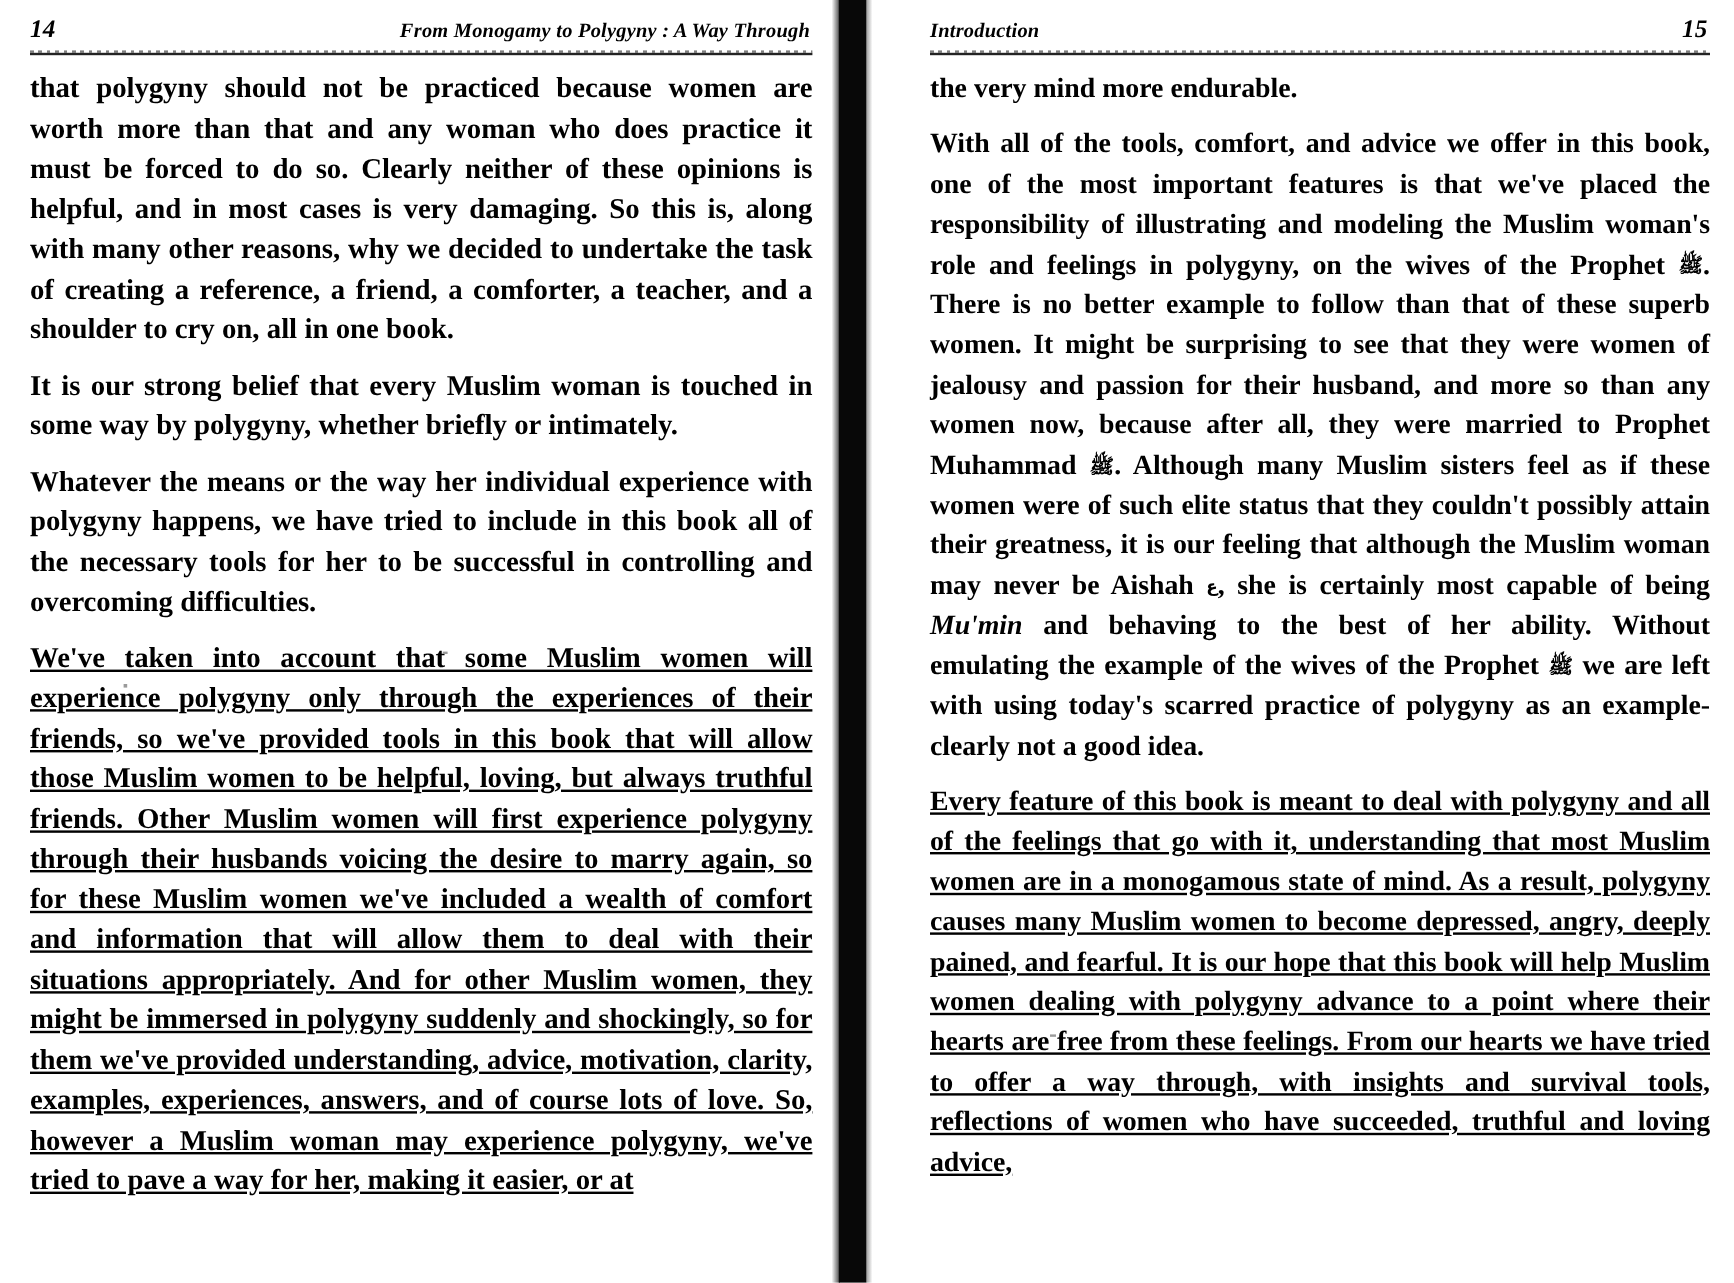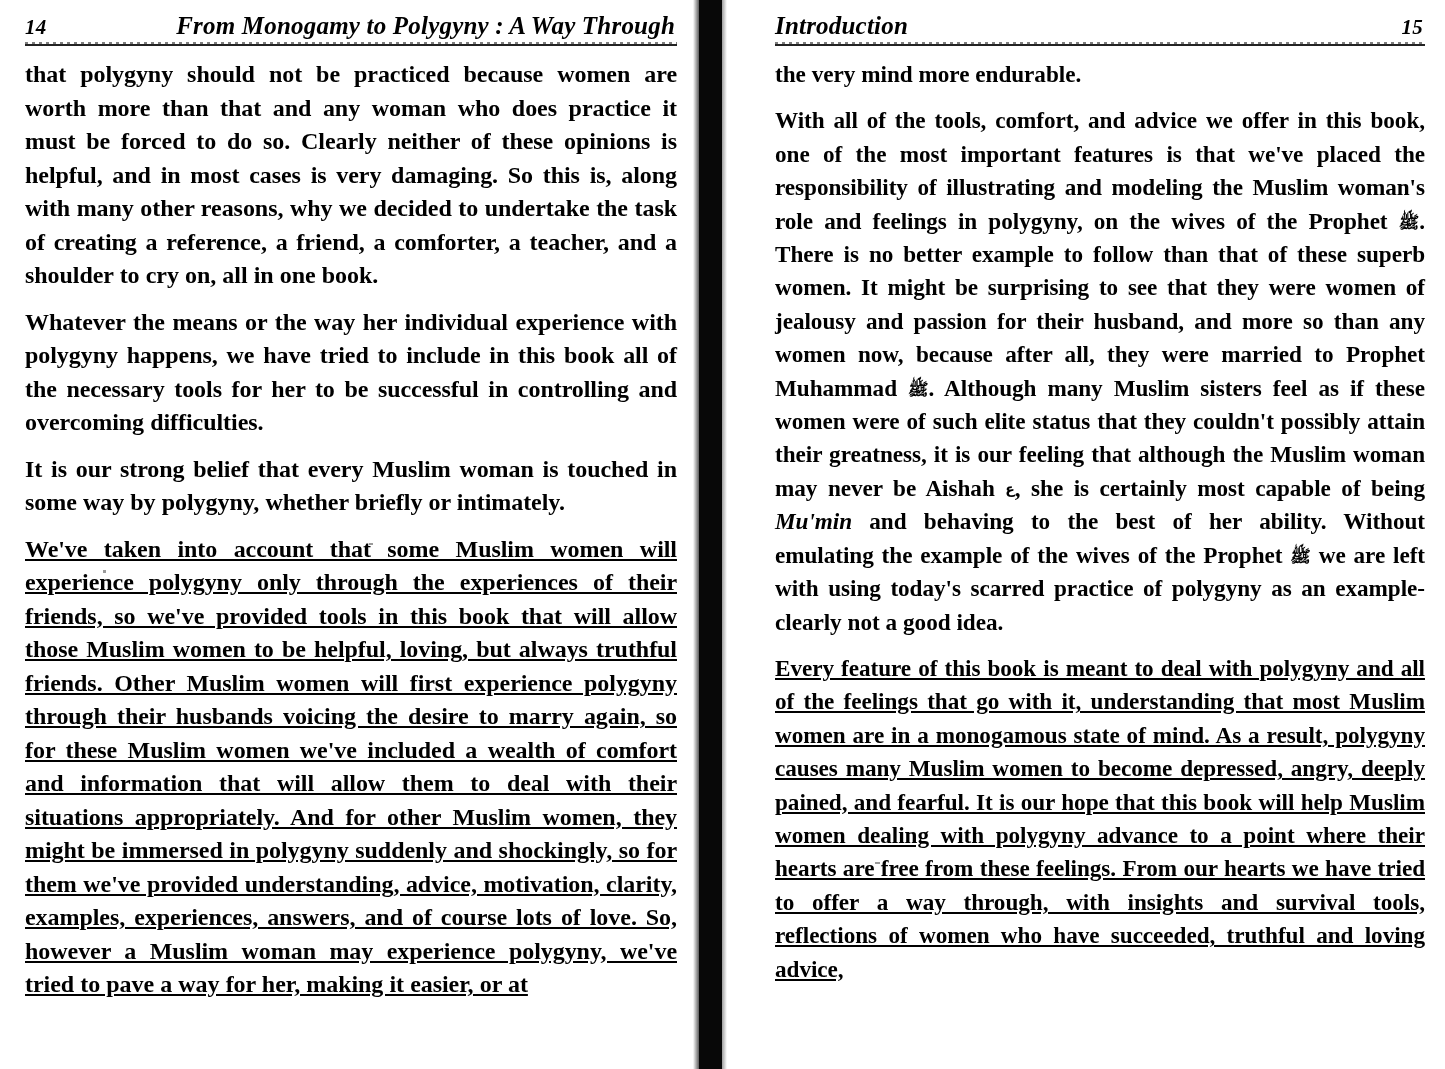--- a/index.html
+++ b/index.html
@@ -89,21 +89,21 @@
     font-family: "Liberation Serif", "DejaVu Serif", serif;
     font-style: italic;
     font-weight: bold;
     font-size: 21px;
     letter-spacing: 0.2px;
   }
   .runtitle {
     font-family: "Liberation Serif", "DejaVu Serif", serif;
     font-style: italic;
     font-weight: bold;
-    font-size: 25px;
+    font-size: 17px;
     letter-spacing: 0.2px;
     white-space: nowrap;
   }
   
   .runhead-left .folio { margin-right: 0; }
   .runhead-left .runtitle { margin-left: auto; margin-right: 2px; }
   
   .runhead-right .runtitle { margin-right: auto; }
   .runhead-right .folio { margin-left: auto; margin-right: 2px; }
 
@@ -184,22 +184,22 @@
   <div class="page page-left">
 
     <div class="runhead runhead-left">
       <span class="folio">14</span>
       <span class="runtitle">From Monogamy to Polygyny : A Way Through</span>
     </div>
     <div class="rule"></div>
 
     <div class="body-col">
       <p>that polygyny should not be practiced because women are worth more than that and any woman who does practice it must be forced to do so. Clearly neither of these opinions is helpful, and in most cases is very damaging. So this is, along with many other reasons, why we decided to undertake the task of creating a reference, a friend, a comforter, a teacher, and a shoulder to cry on, all in one book.</p>
+      <p>It is our strong belief that every Muslim woman is touched in some way by polygyny, whether briefly or intimately.</p>
       <p>Whatever the means or the way her individual experience with polygyny happens, we have tried to include in this book all of the necessary tools for her to be successful in controlling and overcoming difficulties.</p>
-      <p>It is our strong belief that every Muslim woman is touched in some way by polygyny, whether briefly or intimately.</p>
       <p>We've taken into account that some Muslim women will experience polygyny only through the experiences of their friends, so we've provided tools in this book that will allow those Muslim women to be helpful, loving, but always truthful friends. Other Muslim women will first experience polygyny through their husbands voicing the desire to marry again, so for these Muslim women we've included a wealth of comfort and information that will allow them to deal with their situations appropriately. And for other Muslim women, they might be immersed in polygyny suddenly and shockingly, so for them we've provided understanding, advice, motivation, clarity, examples, experiences, answers, and of course lots of love. So, however a Muslim woman may experience polygyny, we've tried to pave a way for her, making it easier, or at</p>
     </div>
 
   </div>
 
   <div class="gutter-soft-left"></div>
   <div class="gutter"></div>
   <div class="gutter-soft-right"></div>
 
   <div class="page page-right">

